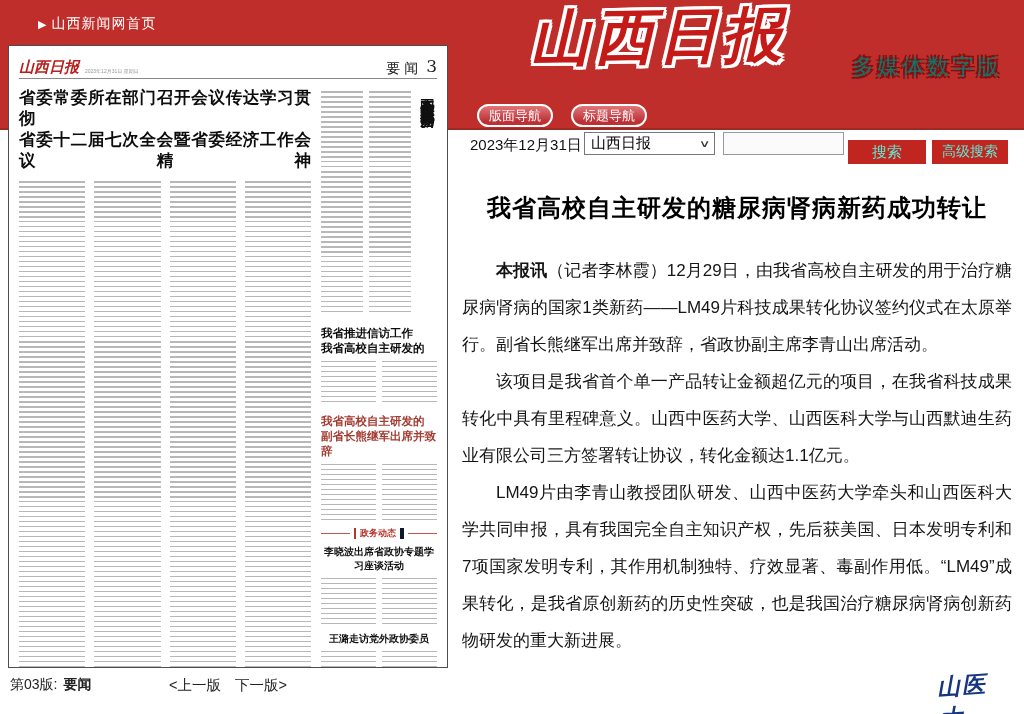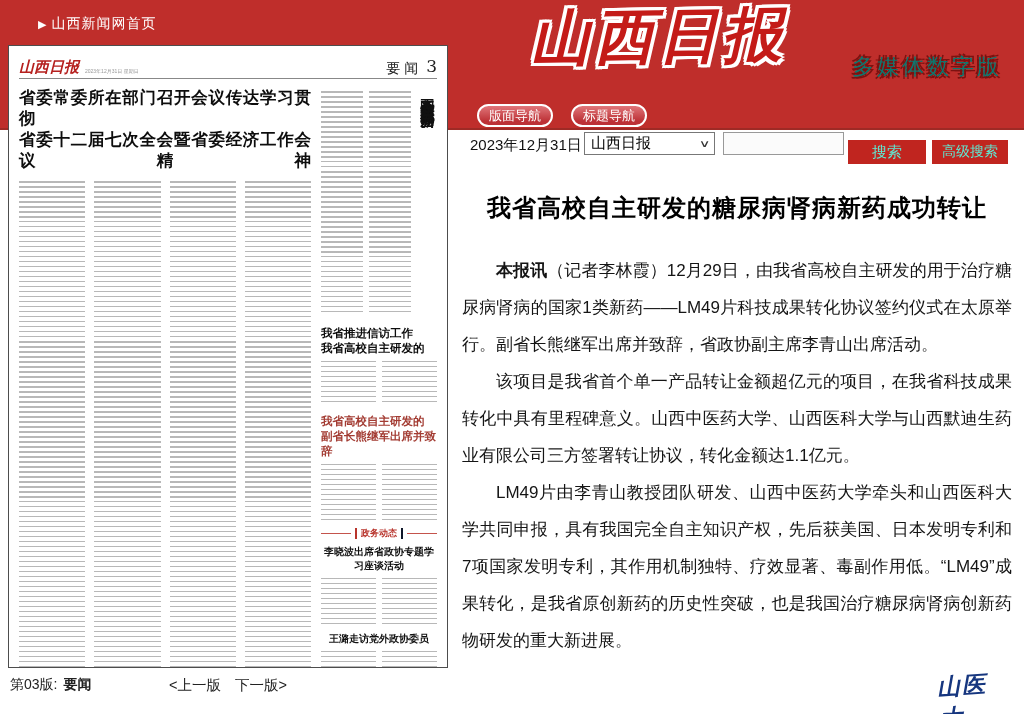--- a/index.html
+++ b/index.html
@@ -66,21 +66,21 @@
   .vert-title { writing-mode:vertical-rl; font-family:"DejaVu Serif", serif;
     font-weight:bold; font-size:14px; letter-spacing:1px; color:#111; padding-left:2px; }
   .tn-h2 { margin-top:9px; font-size:11.5px; font-weight:bold; line-height:15px;
     color:#0d0d0d; cursor:pointer; }
   .tn-h2.hl { color:#a33c33; }
   .tn-mock2 { display:flex; gap:6px; margin-top:5px; }
   .mk-a { height:44px; } .mk-b { height:56px; } .mk-c { height:48px; } .mk-d { height:46px; }
   .tn-divider { margin-top:8px; display:flex; align-items:center; gap:4px; color:#b8342c; }
   .tn-divider .dline { flex:1; border-top:1px solid #c4534c; }
   .tn-divider .dlabel { font-size:9px; font-weight:bold; padding:0 4px;
-    border-left:2px solid #b8342c; border-right:2px solid #0f172a; line-height:11px; }
+    border-left:2px solid #b8342c; border-right:4px solid #0f172a; line-height:11px; }
   .tn-h3 { margin-top:6px; font-size:10px; font-weight:bold; text-align:center;
     color:#111; cursor:pointer; }
 
   
   .article { position:absolute; left:462px; top:168px; width:550px; }
   .article-title { font-size:24px; font-weight:bold; text-align:center; color:#000;
     letter-spacing:1px; margin-top:24px; margin-bottom:28px; }
   .article-body p { text-indent:2em; font-size:17px; line-height:37px; color:#151515;
     text-align:justify; }
   .lead-bold { font-weight:bold; }

